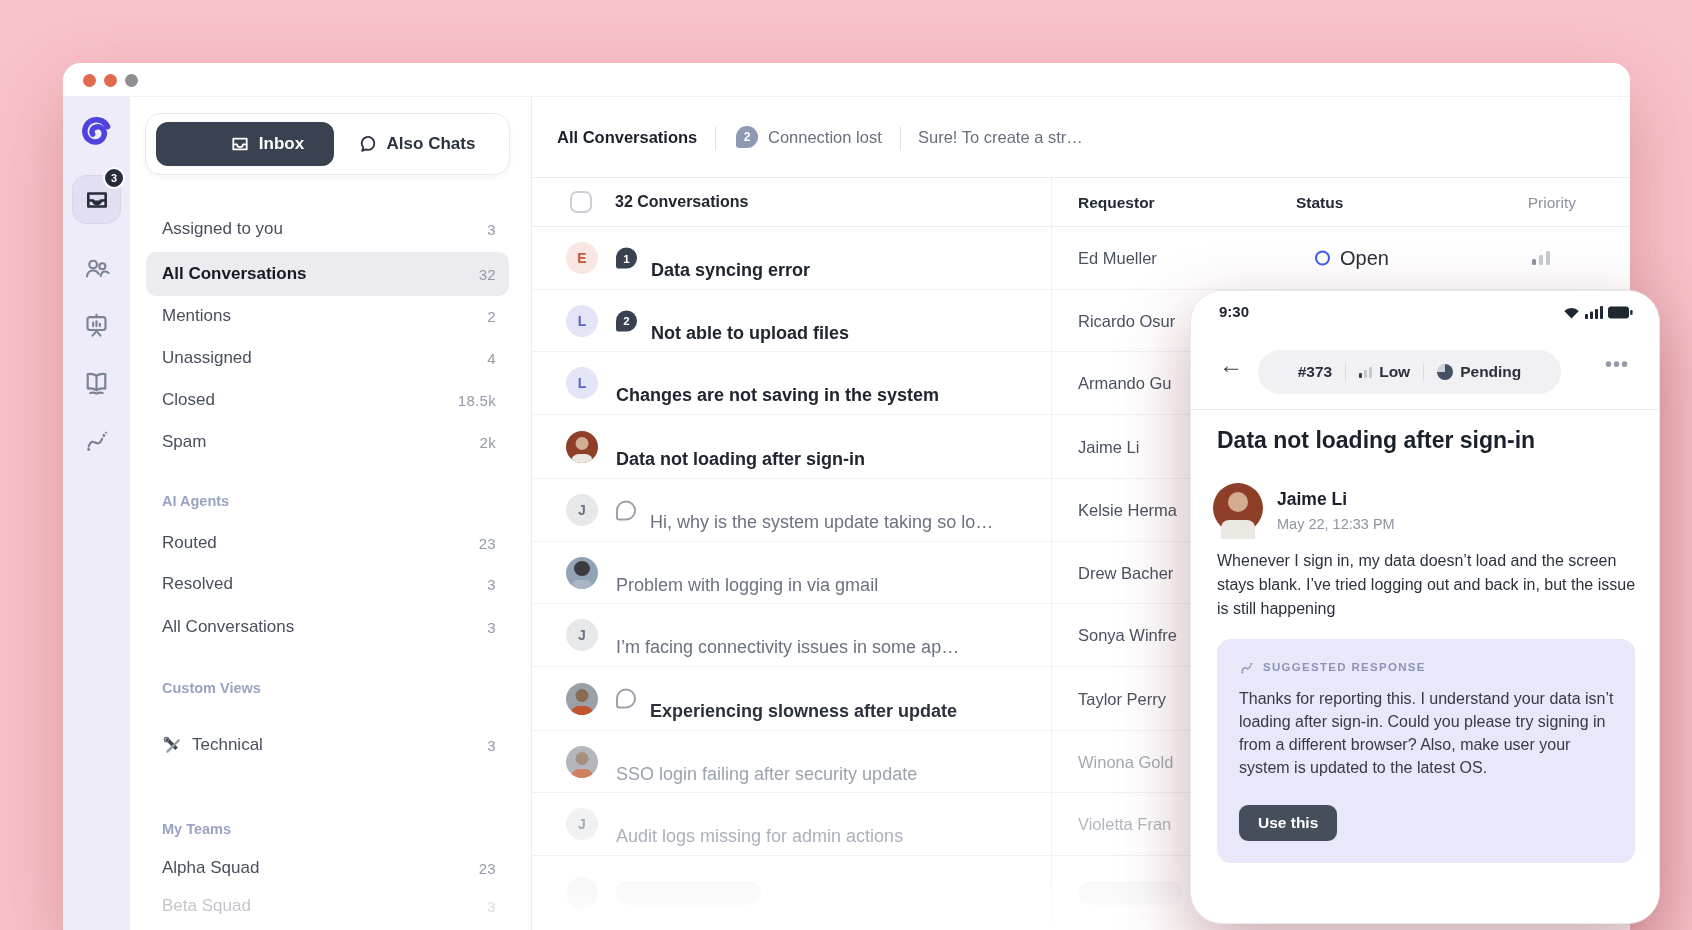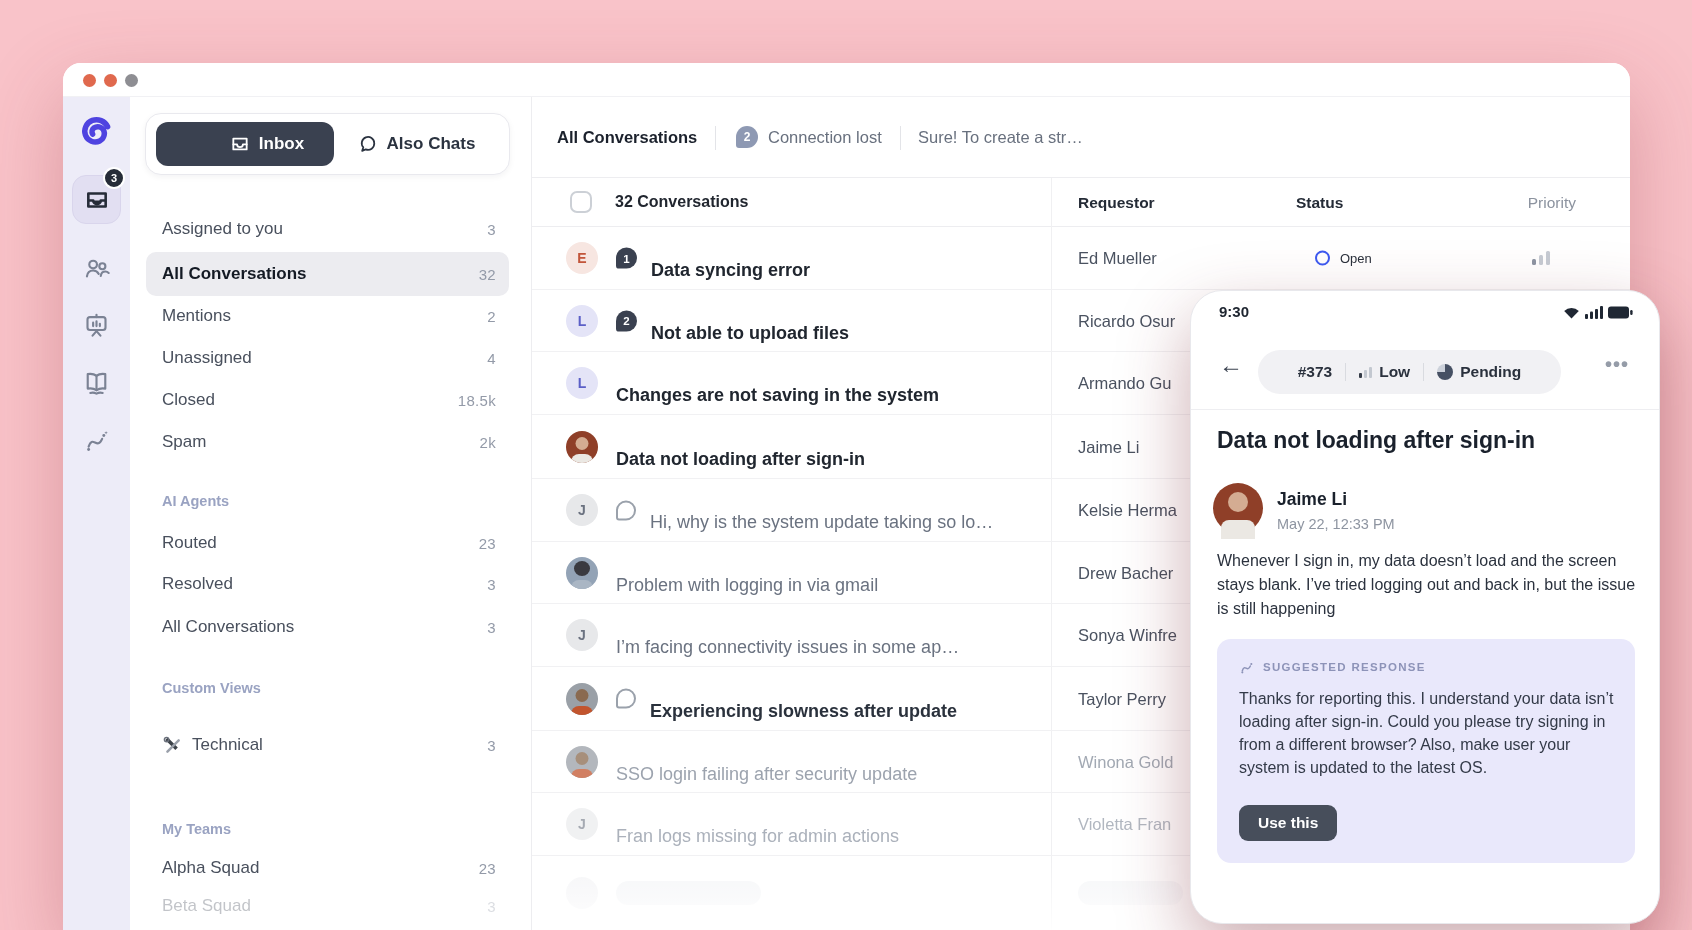--- a/index.html
+++ b/index.html
@@ -81,21 +81,21 @@
   .bub-outline { width:20px; height:20px; border:2px solid #9aa1ab; border-radius:10px 10px 10px 3px; flex:0 0 auto; }
   .rtitle { font-size:18px; white-space:nowrap;margin-top:24px; }
   .t-bold { color:#20262f; font-weight:bold; }
   .t-semi { color:#2a313c; font-weight:600; }
   .t-reg  { color:#6a7280; }
   .t-fade1 { color:#9ca3ae; }
   .t-fade2 { color:#abb1bb; }
   .req { position:absolute; left:546px; top:50%; transform:translateY(-50%); font-size:16.5px; color:#4a5260; white-space:nowrap; }
   .req.f1{ color:#a2a9b3; } .req.f2{ color:#b1b7c0; }
   .status { position:absolute; left:783px; top:50%; transform:translateY(-50%); display:flex; align-items:center; gap:10px;
-    font-size:13px; color:#2a313c; }
+    font-size:20px; color:#2a313c; }
   .ring { width:15px; height:15px; border:2.5px solid #3d5af1; border-radius:50%; }
   .prio { position:absolute; right:80px; top:50%; transform:translateY(-50%); display:flex; align-items:flex-end; gap:3px; }
   .prio b { display:block; width:4px; border-radius:1.5px; background:#c6cbd3; }
   .prio .p1{ height:6px; background:#8d95a3; } .prio .p2{ height:10px; } .prio .p3{ height:14px; }
 
   .skel-av { position:absolute; left:34px; top:50%; transform:translateY(-50%); width:32px; height:32px; border-radius:50%; background:#edeef1; }
   .skel-bar { position:absolute; left:84px; top:50%; transform:translateY(-50%); width:145px; height:24px; border-radius:12px; background:#eef0f3; }
   .skel-bar2 { position:absolute; left:546px; top:50%; transform:translateY(-50%); width:105px; height:24px; border-radius:12px; background:#eef0f3; }
 
   .bottom-fade { position:absolute; left:0; right:0; bottom:0; height:70px; pointer-events:none;
@@ -387,21 +387,21 @@
       <span class="avatar av-photo av-man" style="opacity:.75"></span>
       <span class="rowline">
         <span class="rtitle t-fade1">SSO login failing after security update</span>
       </span>
       <span class="req f1">Winona Gold</span>
     </div>
 
     <div class="row" style="top:696px;height:63px">
       <span class="avatar av-J" style="opacity:.6">J</span>
       <span class="rowline">
-        <span class="rtitle t-fade2">Fran logs missing for admin actions</span>
+        <span class="rtitle t-fade2">Audit logs missing for admin actions</span>
       </span>
       <span class="req f2">Violetta Fran</span>
     </div>
 
     <div class="row" style="top:759px;height:74px;border-bottom:none;opacity:.55">
       <span class="skel-av"></span>
       <span class="skel-bar"></span>
       <span class="skel-bar2"></span>
     </div>
 

